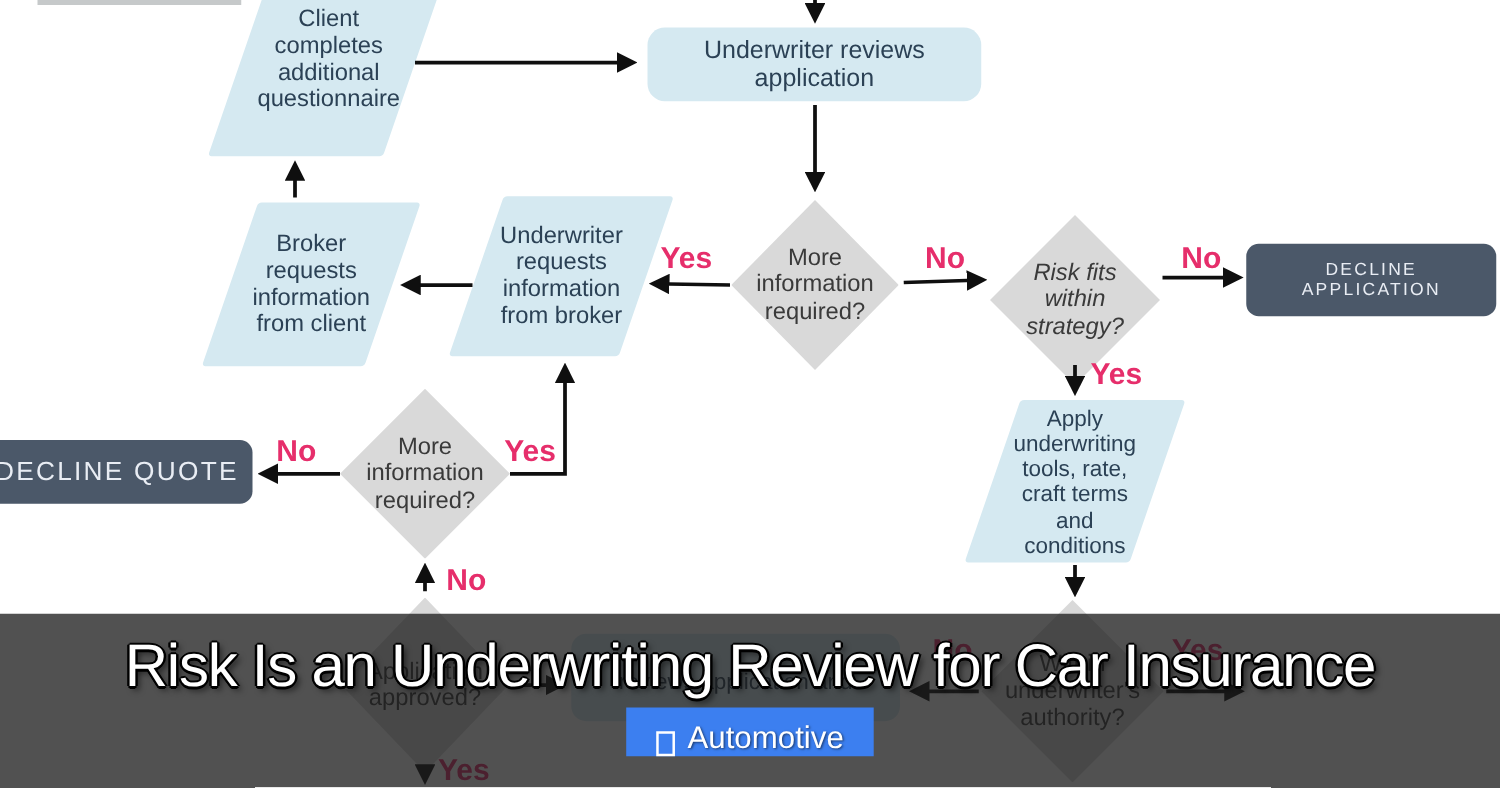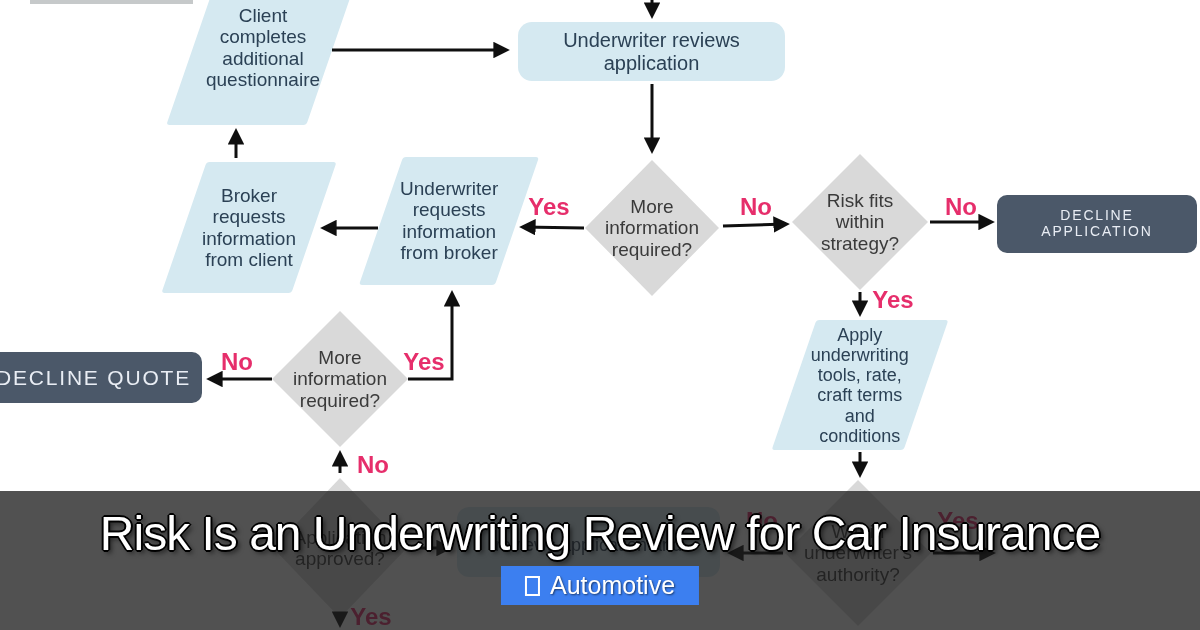--- a/index.html
+++ b/index.html
@@ -51,21 +51,21 @@
     position:absolute; top:506px; left:0; width:100%; text-align:center;
     font-size:48px; letter-spacing:-1px; white-space:nowrap; color:#ffffff; z-index:12;
     text-shadow:
       -2px 0 #000, 2px 0 #000, 0 -2px #000, 0 2px #000,
       -1px -1px #000, 1px -1px #000, -1px 1px #000, 1px 1px #000,
       3px 3px 5px rgba(0,0,0,0.65);
   }
   #category-badge{
     position:absolute; top:566px; left:50%; transform:translateX(-50%);
     height:39px; padding:0 24px; background:#3c7ff0; color:#fff;
-    display:flex; align-items:center; font-size:25px; z-index:12;
+    display:flex; align-items:flex-end; font-size:25px; z-index:12;
     text-shadow:1px 1px 2px rgba(0,0,0,0.55);
   }
   #category-badge .tofu{
     display:inline-block; width:15px; height:20px; border:2px solid #fff;
     margin-right:10px; box-sizing:border-box;
   }
   #top-sliver{left:30px; top:0; width:163px; height:4px; background:#c6c9ca; z-index:1;}
 </style>
 </head>
 <body>
@@ -98,21 +98,21 @@
     <span>Underwriter reviews
 application</span>
   </div>
 
   <div class="node diamond" style="left:585px; top:160px; width:134px; height:136px;">
     <span>More
 information
 required?</span>
   </div>
 
-  <div class="node diamond" style="left:792px; top:154px; width:136px; height:136px;">
+  <div class="node diamond" style="left:792px; top:172px; width:136px; height:136px;font-style:italic;">
     <span>Risk fits
 within
 strategy?</span>
   </div>
 
   <div class="node darkbox" style="left:997px; top:195px; width:200px; height:58px;">
     <span>DECLINE
 APPLICATION</span>
   </div>
 

